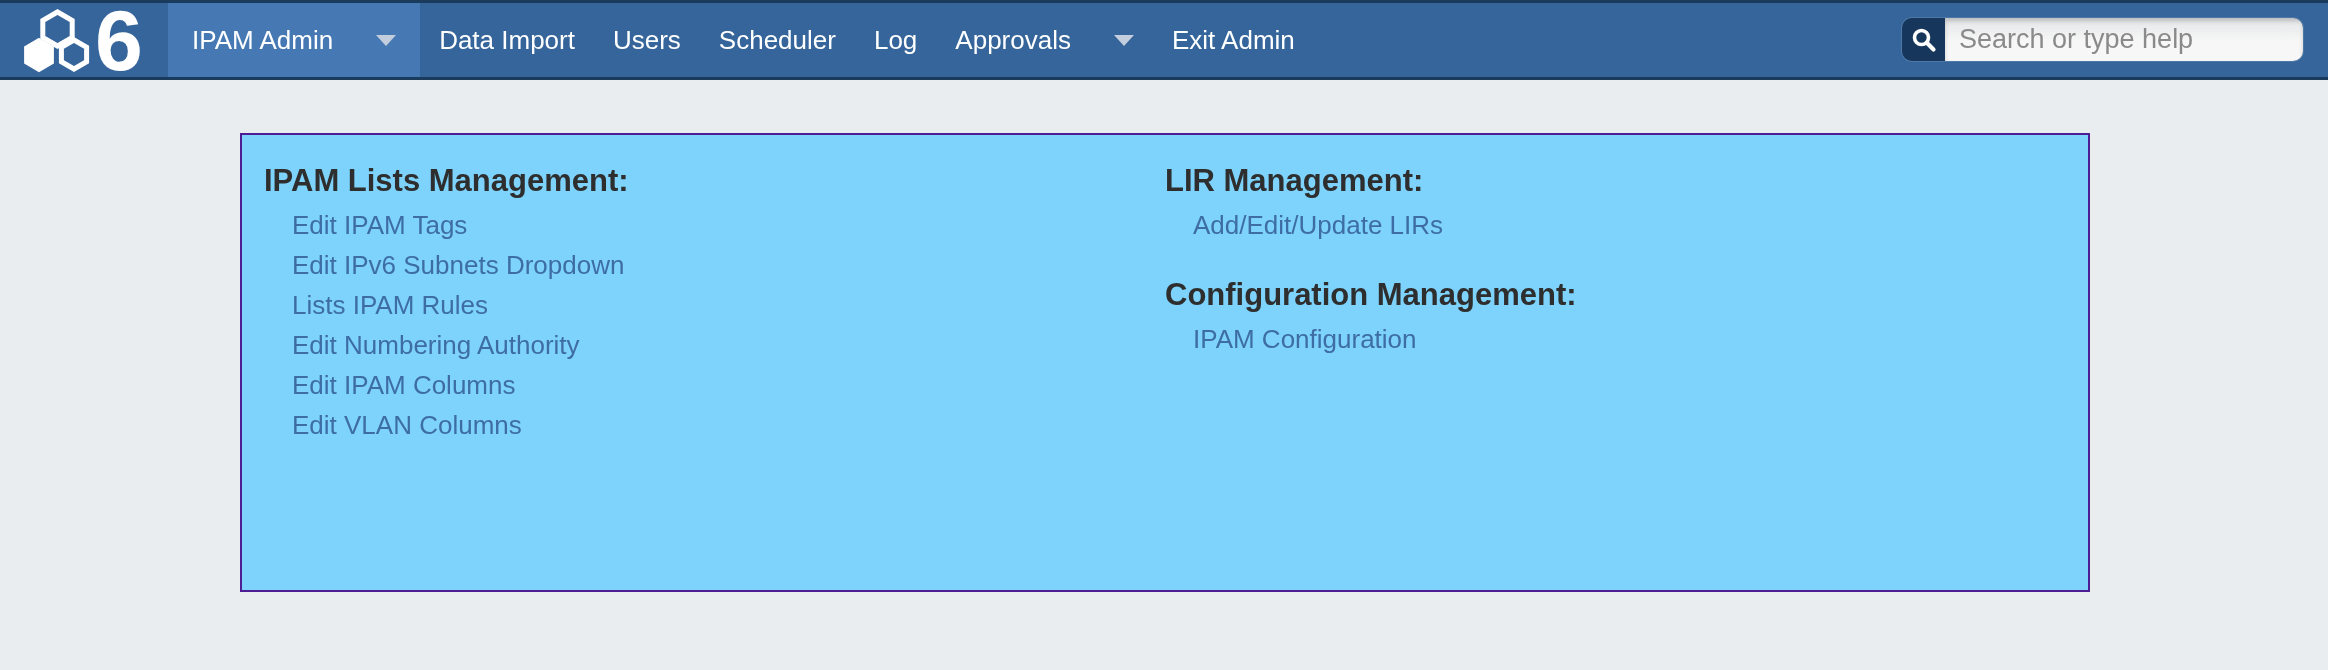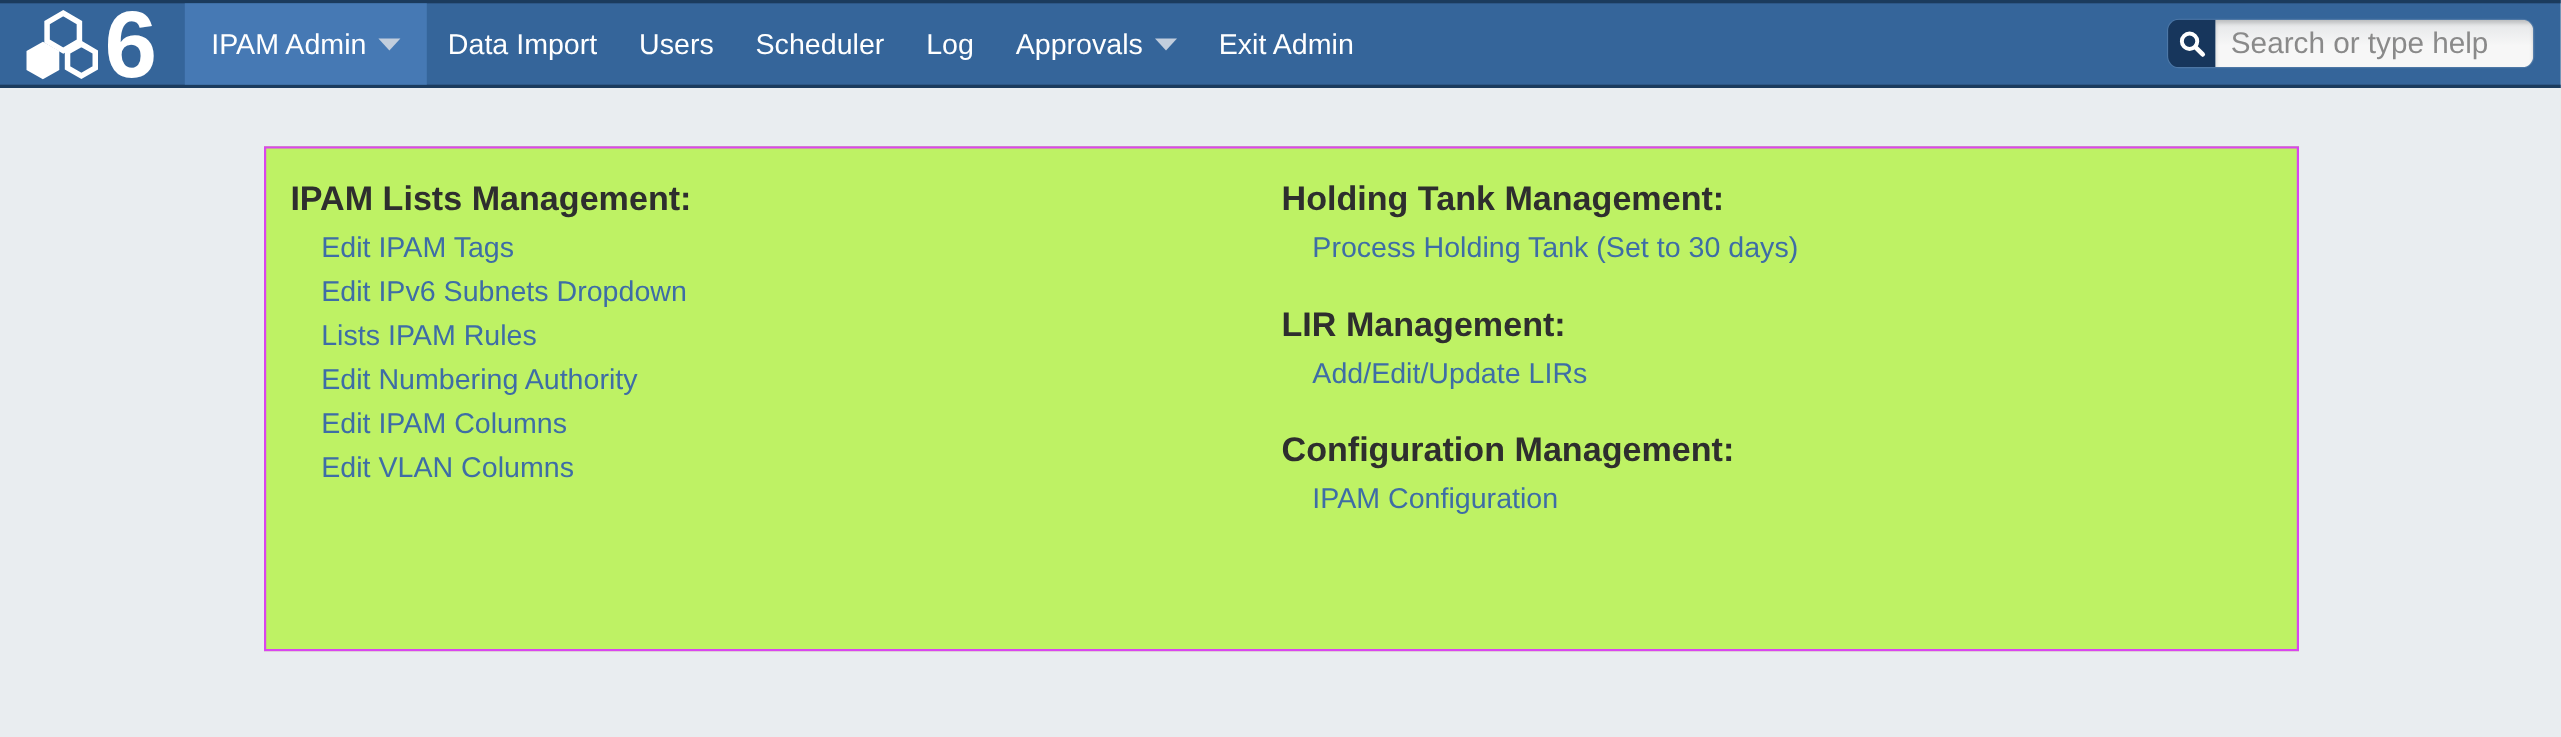--- a/index.html
+++ b/index.html
@@ -25,20 +25,21 @@
     padding-left: 23px; padding-right: 15px;
   }
   .nav-items { display: flex; align-items: stretch; }
   .nav-item {
     display: flex; align-items: center;
     padding: 0 19px;
     color: #ffffff;
     font-size: 26px;
     cursor: pointer;
     white-space: nowrap;
+    gap: 32px;
   }
   .nav-item.active { background: #4679b4; padding: 0 24px; }
   .caret {
     display: inline-block;
     margin-left: 11px;
     width: 0; height: 0;
     border-left: 10px solid transparent;
     border-right: 10px solid transparent;
     border-top: 11px solid #c2cedd;
   }
@@ -54,38 +55,38 @@
     box-shadow: 0 0 0 1px rgba(255,255,255,0.12);
   }
   .search-btn {
     width: 43px; height: 43px;
     background: #17365c;
     display: flex; align-items: center; justify-content: center;
     cursor: pointer;
     flex: 0 0 auto;
   }
   .search-input {
-    width: 289px; height: 43px;
+    width: 358px; height: 43px;
     border: none; outline: none;
     background: linear-gradient(#e3e5e7, #f7f7f7 55%);
     box-shadow: inset 0 3px 4px rgba(0,0,0,0.18);
     font-family: "Liberation Sans", "DejaVu Sans", sans-serif;
     font-size: 27px;
     color: #333333;
     padding: 0 14px;
   }
   .search-input::placeholder { color: #8a8a8a; opacity: 1; }
 
   
   .card {
     position: absolute;
     left: 240px; top: 133px;
     width: 1850px; height: 459px;
-    background: #bef264;
-    border: 2px solid #d946ef;
+    background: #7dd3fc;
+    border: 2px solid #4c1d95;
     display: flex;
   }
   .col { width: 50%; padding-top: 26px; }
   .col-left  { padding-left: 22px; }
   .section { margin-bottom: 30px; }
   .section-heading {
     font-size: 31px;
     font-weight: bold;
     color: #2e2e2e;
     line-height: 40px;
@@ -163,24 +164,20 @@
       <a>Edit IPv6 Subnets Dropdown</a>
       <a>Lists IPAM Rules</a>
       <a>Edit Numbering Authority</a>
       <a>Edit IPAM Columns</a>
       <a>Edit VLAN Columns</a>
     </div>
   </div>
 
   <div class="col col-right">
     <div class="section">
-      <div class="section-heading">Holding Tank Management:</div>
-      <a>Process Holding Tank (Set to 30 days)</a>
-    </div>
-    <div class="section">
       <div class="section-heading">LIR Management:</div>
       <a>Add/Edit/Update LIRs</a>
     </div>
     <div class="section">
       <div class="section-heading">Configuration Management:</div>
       <a>IPAM Configuration</a>
     </div>
   </div>
 
 </div>

